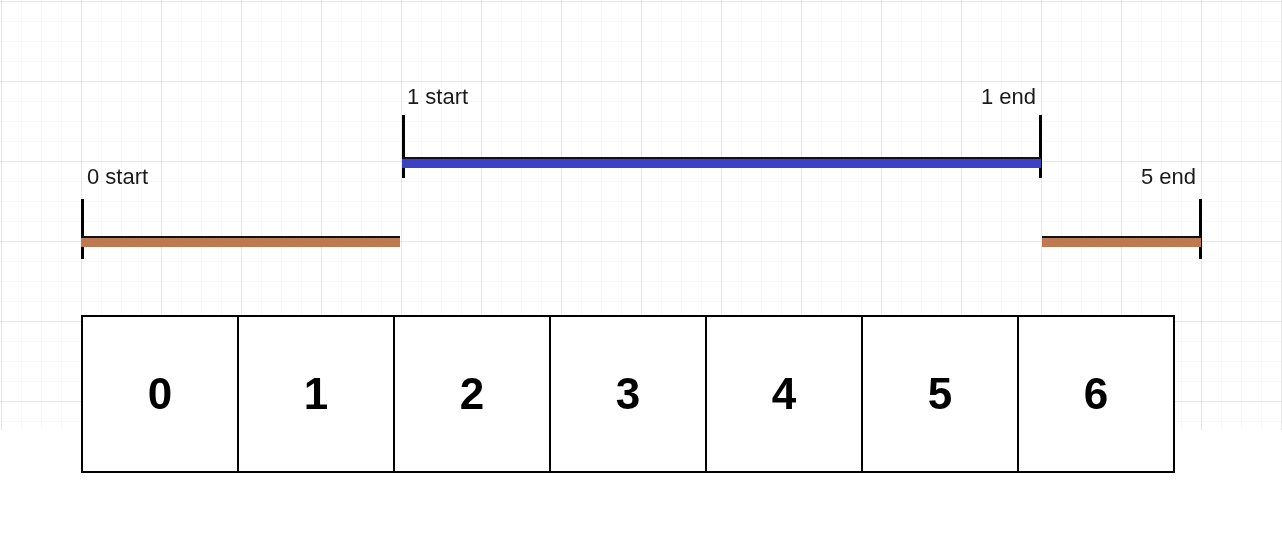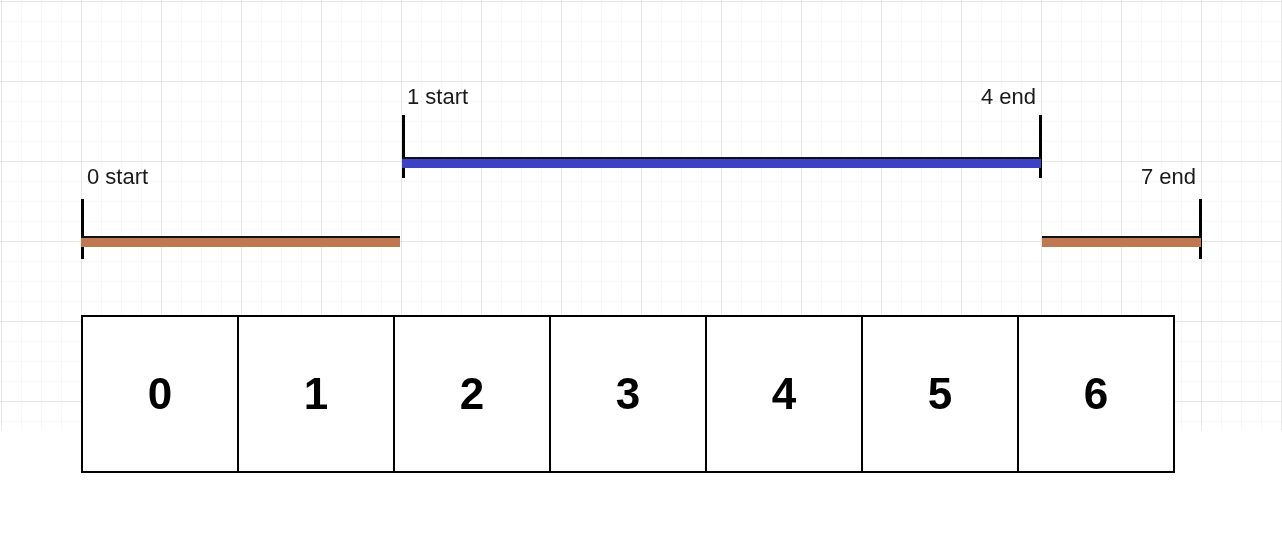--- a/index.html
+++ b/index.html
@@ -98,31 +98,31 @@
 </head>
 <body>
 
 <div id="canvas">
   <div id="grid-wash"></div>
 
   <div class="label" style="left:407px; top:86px;">1 start</div>
 
   <div class="tick" style="left:402px; top:115px; height:63px;"></div>
 
-  <div class="label right" style="left:906px; top:86px; width:130px;">4 end</div>
+  <div class="label right" style="left:906px; top:86px; width:130px;">1 end</div>
 
   <div class="tick" style="left:1039px; top:115px; height:63px;"></div>
 
   <div class="bar" style="left:402px; top:157px; width:639px; background:#3b42c4;"></div>
 
   <div class="label" style="left:87px; top:166px;">0 start</div>
 
   <div class="tick" style="left:81px; top:199px; height:60px;"></div>
 
-  <div class="label right" style="left:1071px; top:166px; width:125px;">7 end</div>
+  <div class="label right" style="left:1071px; top:166px; width:125px;">5 end</div>
 
   <div class="tick" style="left:1199px; top:199px; height:60px;"></div>
 
   <div class="bar" style="left:81px; top:236px; width:319px; background:#c07850;"></div>
 
   <div class="bar" style="left:1042px; top:236px; width:159px; background:#c07850;"></div>
 
   <div id="cells">
     <div class="cell">
       <span class="cell-label">0</span>

